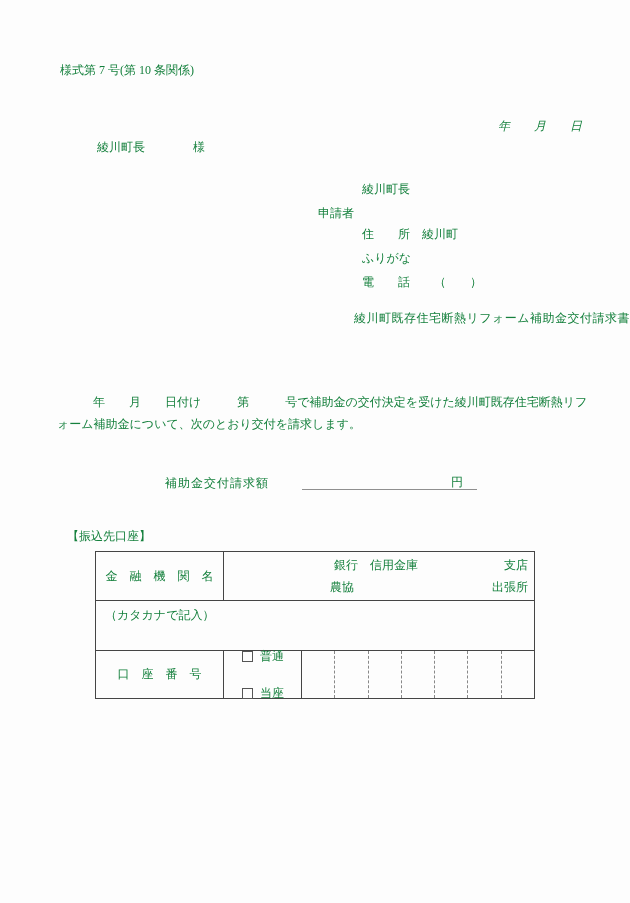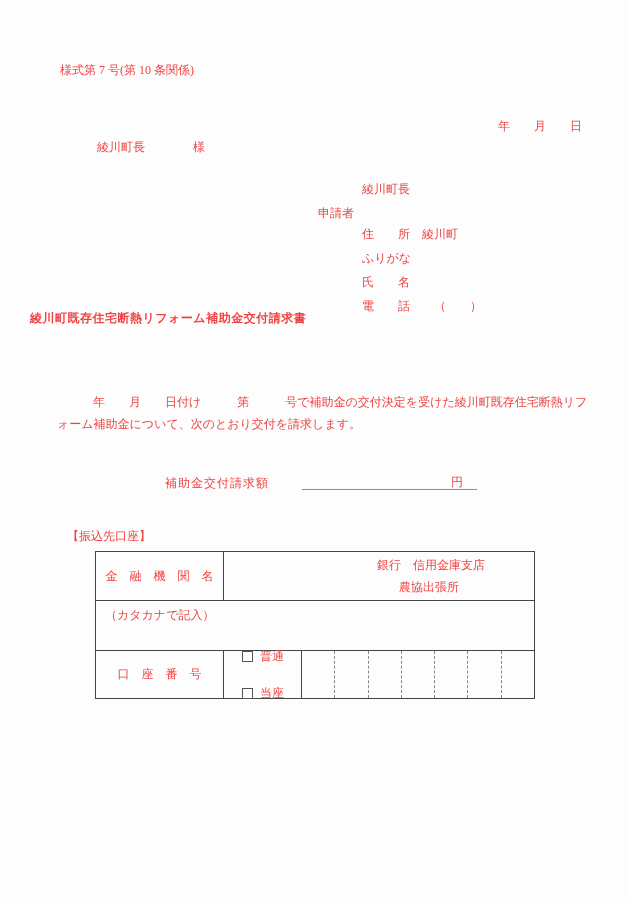--- a/index.html
+++ b/index.html
@@ -1,39 +1,39 @@
 <!DOCTYPE html>
 <html lang="ja"><head>
 <meta charset="utf-8">
 <style>
   html, body { margin: 0; padding: 0; background: #ffffff; }
   .page {
     position: relative;
     width: 630px;
     height: 903px;
     background: #fdfdfd;
-    color: #ef4444;
+    color: #15803d;
     font-family: "Liberation Serif", "DejaVu Serif", serif;
     font-size: 12px;
     overflow: hidden;
   }
 
   .form-number { position: absolute; left: 60px; top: 62px; }
 
-  .date-line { position: absolute; right: 48px; top: 118px; }
+  .date-line { position: absolute; right: 48px; top: 118px; font-style: italic; }
 
   .addressee { position: absolute; left: 97px; top: 139px; }
 
   .applicant { position: absolute; left: 318px; top: 179px; }
   .app-line { display: flex; line-height: 21px; }
   .app-label { width: 44px; flex-shrink: 0; margin-top: 24px; }
 
   .doc-title {
-    position: absolute; left: 8px; right: 0; top: 311px;
-    text-align: left; text-indent: 22px; letter-spacing: 0.5px; line-height: 14px; font-weight: bold;
+    position: absolute; left: 0; right: 0; top: 311px;
+    text-align: right; text-indent: 22px; letter-spacing: 0.5px; line-height: 14px;
   }
 
   .body-par { position: absolute; left: 57px; top: 391px; line-height: 22px; }
 
   .amount-label { position: absolute; left: 165px; top: 475px; letter-spacing: 1px; }
   .amount-blank {
     position: absolute; left: 302px; top: 474px; width: 175px; height: 16px;
     border-bottom: 1px solid #8f8f8f; text-align: right; padding-right: 14px;
     box-sizing: border-box;
   }
@@ -49,21 +49,21 @@
   .r1 { height: 48px; }
   .r2 { height: 49px; }
   .r3 { height: 47px; }
   .t-label {
     width: 127px; flex-shrink: 0; border-right: 1px solid #454545;
     display: flex; align-items: center; justify-content: center;
   }
   .t-content { flex: 1; min-width: 0; }
 
   .bank-cell { display: flex; flex-direction: column; justify-content: center; gap: 4px; padding-right: 6px; }
-  .bank-line { display: flex; justify-content: center; line-height: 18px; }
+  .bank-line { display: flex; justify-content: space-between; line-height: 18px; }
   .bank-left.l1 { margin-left: 110px; }
   .bank-left.l2 { margin-left: 106px; }
 
   .name-cell { padding: 6px 0 0 9px; box-sizing: border-box; }
 
   .type-cell {
     width: 78px; flex-shrink: 0; border-right: 1px solid #454545;
     display: flex; flex-direction: column; justify-content: center; gap: 17px;
     padding-left: 18px; box-sizing: border-box;
   }
@@ -93,24 +93,20 @@
       <span class="app-label">申請者</span>
       <span>綾川町長</span>
     </div>
     <div class="app-line">
       <span class="app-label"></span>
       <span>住　　所　綾川町</span>
     </div>
     <div class="app-line">
       <span class="app-label"></span>
       <span>ふりがな</span>
-    </div>
-    <div class="app-line">
-      <span class="app-label"></span>
-      <span>氏　　名</span>
     </div>
     <div class="app-line">
       <span class="app-label"></span>
       <span>電　　話　　（　　）</span>
     </div>
   </div>
 
   <div class="doc-title">綾川町既存住宅断熱リフォーム補助金交付請求書</div>
 
   <div class="body-par">

